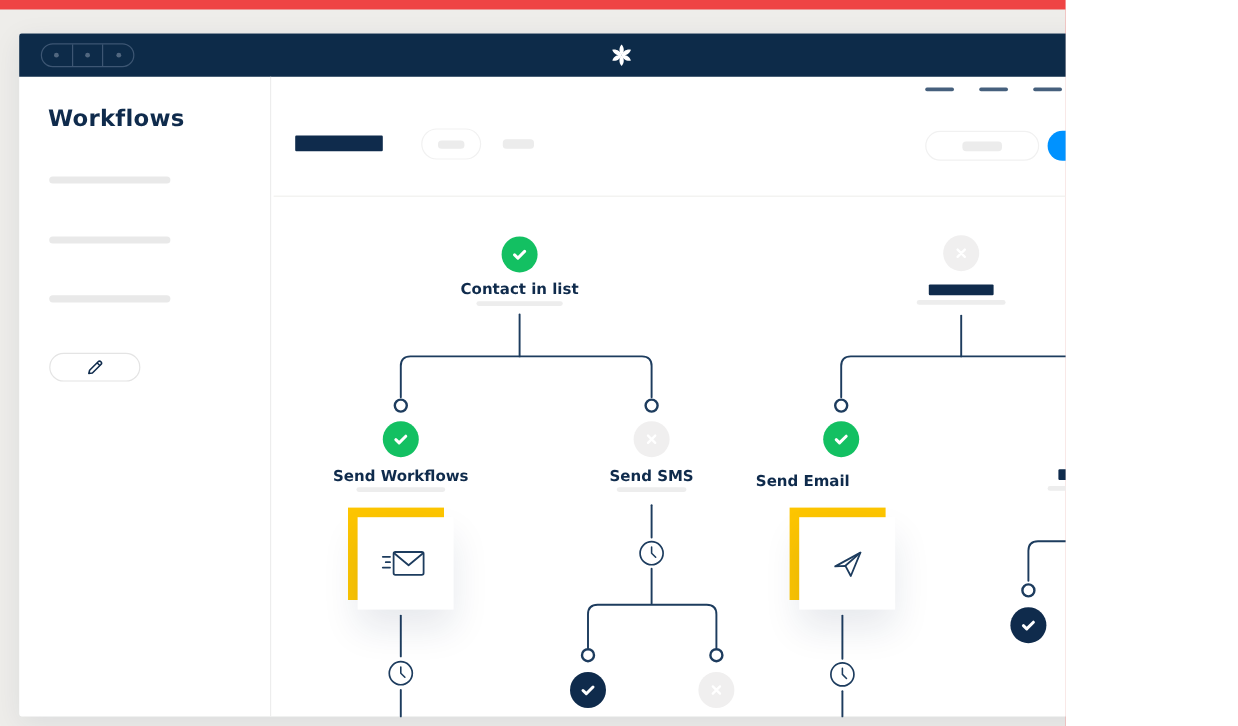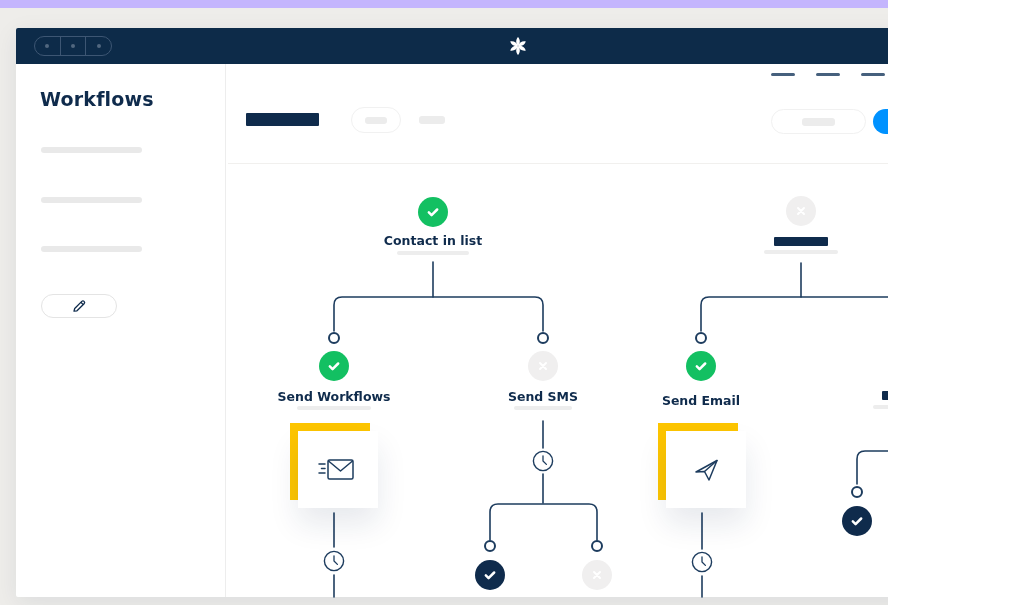--- a/index.html
+++ b/index.html
@@ -1,16 +1,16 @@
 <!DOCTYPE html>
 <html><head>
 <meta charset="utf-8">
 <style>
   html,body{margin:0;padding:0;background:#fff;}
-  .stage{position:relative;width:888px;height:605px;background:#c4b5fd;overflow:hidden;
+  .stage{position:relative;width:888px;height:605px;background:#ef4444;overflow:hidden;
          font-family:"DejaVu Sans","Liberation Sans",sans-serif;}
   .abs{position:absolute;}
 
   
   .backdrop{left:0;top:8px;width:1009px;height:597px;background:#eeedea;border-top-right-radius:22px;}
   .backdrop-strip{left:1008px;top:391px;width:24px;height:214px;background:#eeedea;border-top-right-radius:6px;border-top-left-radius:6px;}
 
   
   .window{left:16px;top:28px;width:1004px;height:569px;background:#ffffff;border-radius:2px;
           box-shadow:0 6px 24px rgba(15,43,76,.08);}
@@ -220,21 +220,21 @@
     <svg viewBox="0 0 24 24" width="18" height="18">
         <path d="M8 8 L16 16 M16 8 L8 16" stroke="#fff" stroke-width="2.6" stroke-linecap="round"></path>
       </svg>
   </div>
 
   <div class="abs status green" style="left:686px;top:351px;">
     <svg viewBox="0 0 24 24" width="20" height="20">
         <path d="M7 12.5 L10.3 15.7 L17 9" stroke="#fff" stroke-width="3" fill="none" stroke-linecap="round" stroke-linejoin="round"></path>
       </svg>
   </div>
-  <div class="abs lbl" style="left:701px;top:393px;">Send Email</div>
+  <div class="abs lbl" style="left:669px;top:393px;">Send Email</div>
   <div class="abs card-accent" style="left:658px;top:423px;"></div>
   <div class="abs card" style="left:666px;top:431px;">
     <svg viewBox="0 0 30 30" width="30" height="30">
       <g stroke="#1d3c5e" stroke-width="1.5" fill="none" stroke-linecap="round" stroke-linejoin="round">
         <path d="M5 17 L26 5.5 L18 25 L13.5 16.5 Z" fill="#fff"></path>
         <path d="M26 5.5 L13.5 16.5"></path>
       </g>
     </svg>
   </div>
   <div class="abs clock" style="left:691px;top:551px;">

